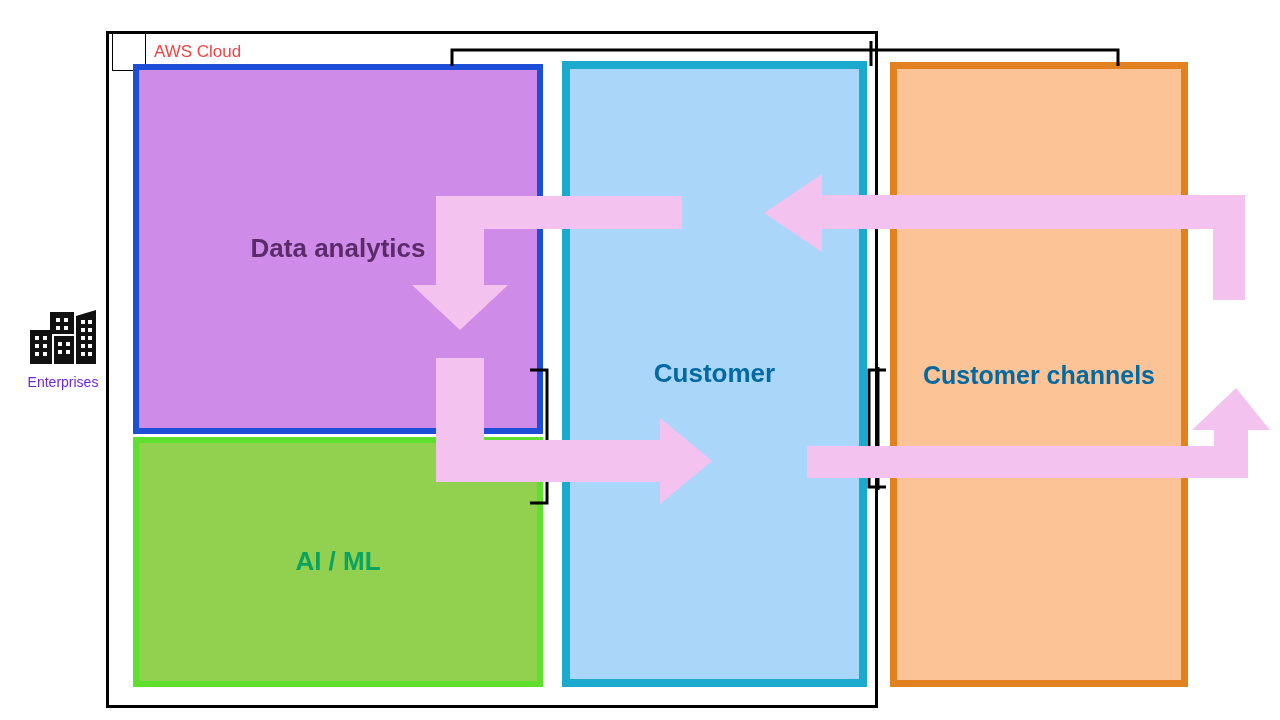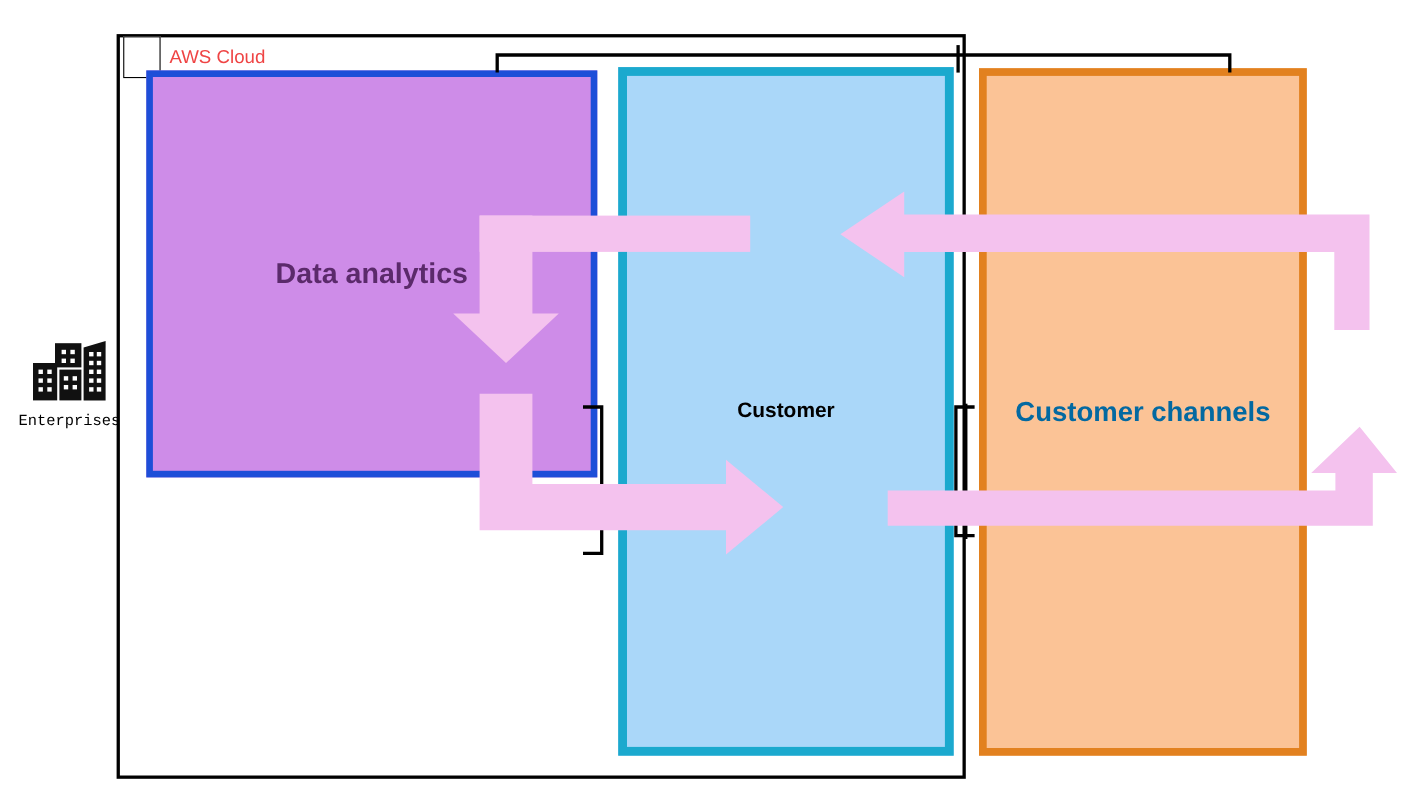--- a/index.html
+++ b/index.html
@@ -97,22 +97,22 @@
 
   #box-customer-engagement {
     left: 562px;
     top: 61px;
     width: 305px;
     height: 626px;
     background: #AAD7F9;
     border: 8px solid #1BA9CE;
   }
   #label-customer-engagement {
-    font-size: 19px;
-    color: #000000;
+    font-size: 26px;
+    color: #0369a1;
   }
 
   #box-customer-channels {
     left: 890px;
     top: 62px;
     width: 298px;
     height: 625px;
     background: #FBC396;
     border: 7px solid #E2811F;
   }
@@ -141,23 +141,22 @@
 
   
   .actor {
     display: flex;
     flex-direction: column;
     align-items: center;
     gap: 4px;
   }
   .actor-label {
     font-size: 14px;
-    color: #000000;
+    color: #6d28d9;
     white-space: nowrap;
-    font-family: Liberation Mono, monospace;
   }
   #actor-enterprises { left: 18px; top: 308px; width: 90px; }
   #actor-customers   { left: 1192px; top: 320px; width: 88px; }
 </style>
 </head>
 <body>
 
 <div id="canvas">
 
   <div class="abs" id="aws-cloud-frame"></div>
@@ -170,20 +169,23 @@
         <path d="M21 13 l-3.4 0.4 l2.4 2.1 z" fill="#000"></path>
       </svg>
     </span>
     <span id="aws-cloud-title">AWS Cloud</span>
   </div>
 
   <div class="abs service-box" id="box-data-analytics">
     <span class="service-label" id="label-data-analytics">Data analytics</span>
   </div>
 
+  <div class="abs service-box" id="box-ai-ml">
+    <span class="service-label" id="label-ai-ml">AI / ML</span>
+  </div>
 
   <div class="abs service-box" id="box-customer-engagement">
     <span class="service-label" id="label-customer-engagement">
       <span>Customer</span><br>
     </span>
   </div>
 
   <div class="abs service-box" id="box-customer-channels">
     <span class="service-label" id="label-customer-channels">Customer channels</span>
   </div>

